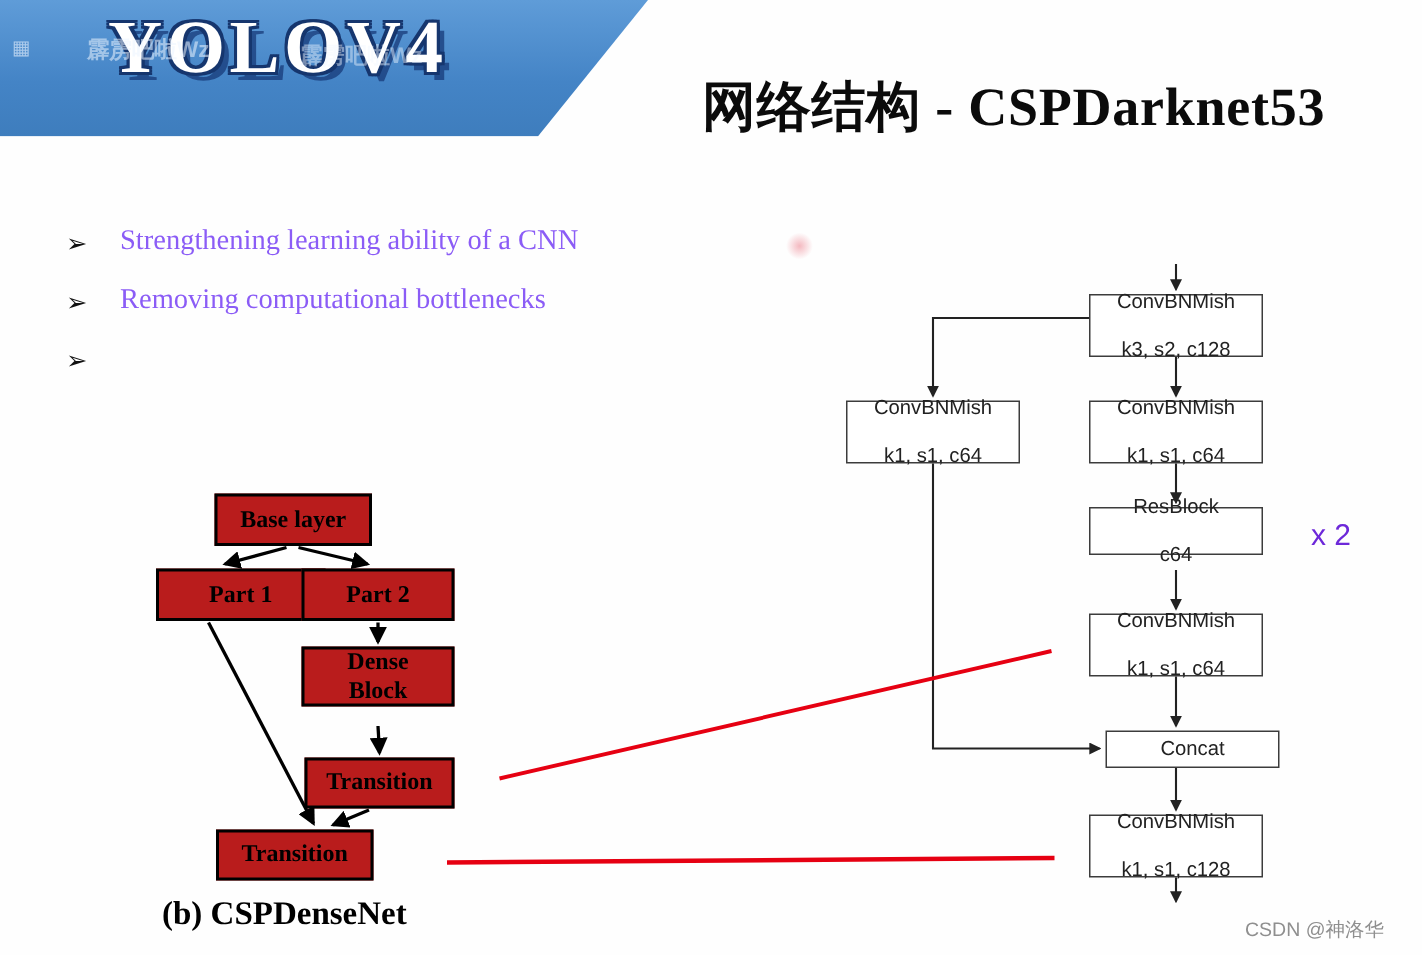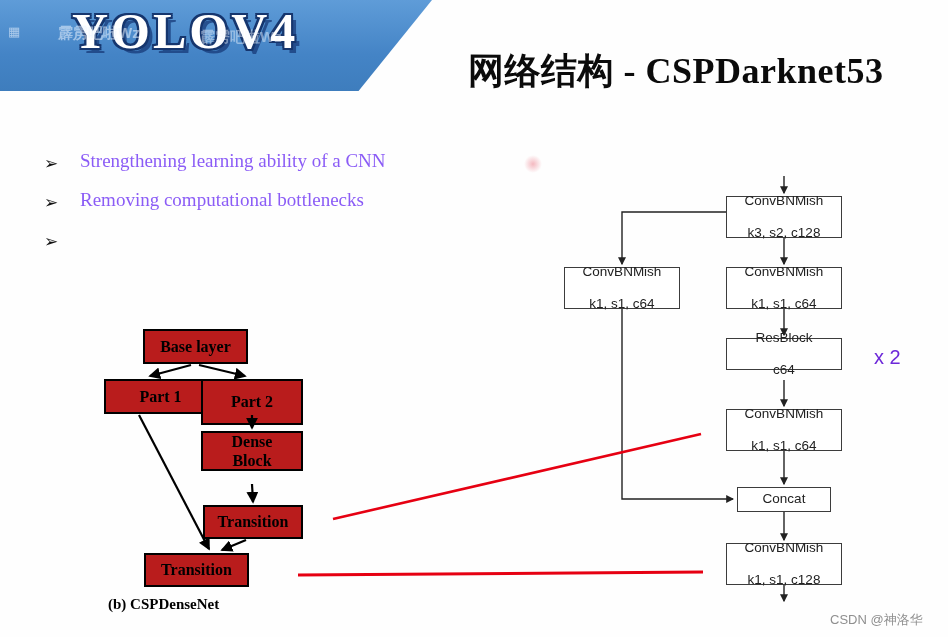--- a/index.html
+++ b/index.html
@@ -44,21 +44,21 @@
   .bullet .tx{font-size:19px;color:#8b5cf6;}
 
   
   .dbox{
     position:absolute;box-sizing:border-box;border:2.5px solid #000;background:#b91c1c;
     display:flex;flex-direction:column;align-items:center;justify-content:center;
     font-weight:bold;font-size:16px;color:#000;line-height:1.2;
     font-family:"Liberation Serif",serif;z-index:2;
   }
   .dcaption{
-    position:absolute;left:108px;top:596px;font-weight:bold;font-size:15px;color:#000;
+    position:absolute;left:108px;top:596px;font-weight:bold;font-size:22px;color:#000;
     font-family:"Liberation Serif",serif;
   }
 
   
   .fbox{
     position:absolute;box-sizing:border-box;border:1.5px solid #3c3c3c;background:#fff;
     display:flex;flex-direction:column;align-items:center;justify-content:center;
     font-family:"Liberation Sans",sans-serif;font-size:13.5px;color:#222;line-height:1.35;
     z-index:2;
     gap:14px;
@@ -102,21 +102,21 @@
     </div>
     <div class="bullet">
       <span class="mk">➢</span>
     </div>
   </div>
 
   <div class="smudge"></div>
 
   <div class="dbox" style="left:143px;top:329px;width:105px;height:35px">Base layer</div>
   <div class="dbox" style="left:104px;top:379px;width:113px;height:35px">Part 1</div>
-  <div class="dbox" style="left:201px;top:379px;width:102px;height:46px">Part 2</div>
+  <div class="dbox" style="left:201px;top:379px;width:102px;height:35px">Part 2</div>
   <div class="dbox" style="left:201px;top:431px;width:102px;height:40px">
     <span>Dense</span>
     <span>Block</span>
   </div>
   <div class="dbox" style="left:203px;top:505px;width:100px;height:34px">Transition</div>
   <div class="dbox" style="left:144px;top:553px;width:105px;height:34px">Transition</div>
   <div class="dcaption">(b) CSPDenseNet</div>
 
   <div class="fbox" style="left:726px;top:196px;width:116px;height:42px">
     <span>ConvBNMish</span>
@@ -132,21 +132,21 @@
   </div>
   <div class="fbox" style="left:726px;top:338px;width:116px;height:32px">
     <span>ResBlock</span>
     <span>c64</span>
   </div>
   <div class="repeat-label">x 2</div>
   <div class="fbox" style="left:726px;top:409px;width:116px;height:42px">
     <span>ConvBNMish</span>
     <span>k1, s1, c64</span>
   </div>
-  <div class="fbox" style="left:737px;top:487px;width:94px;height:25px">
+  <div class="fbox" style="left:737px;top:487px;width:116px;height:25px">
     <span>Concat</span>
   </div>
   <div class="fbox" style="left:726px;top:543px;width:116px;height:42px">
     <span>ConvBNMish</span>
     <span>k1, s1, c128</span>
   </div>
 
   <svg class="overlay" viewBox="0 0 948 637">
     <defs>
       <marker id="ahs" viewBox="0 0 10 10" refX="8.5" refY="5" markerWidth="8" markerHeight="8" orient="auto" markerUnits="userSpaceOnUse">

